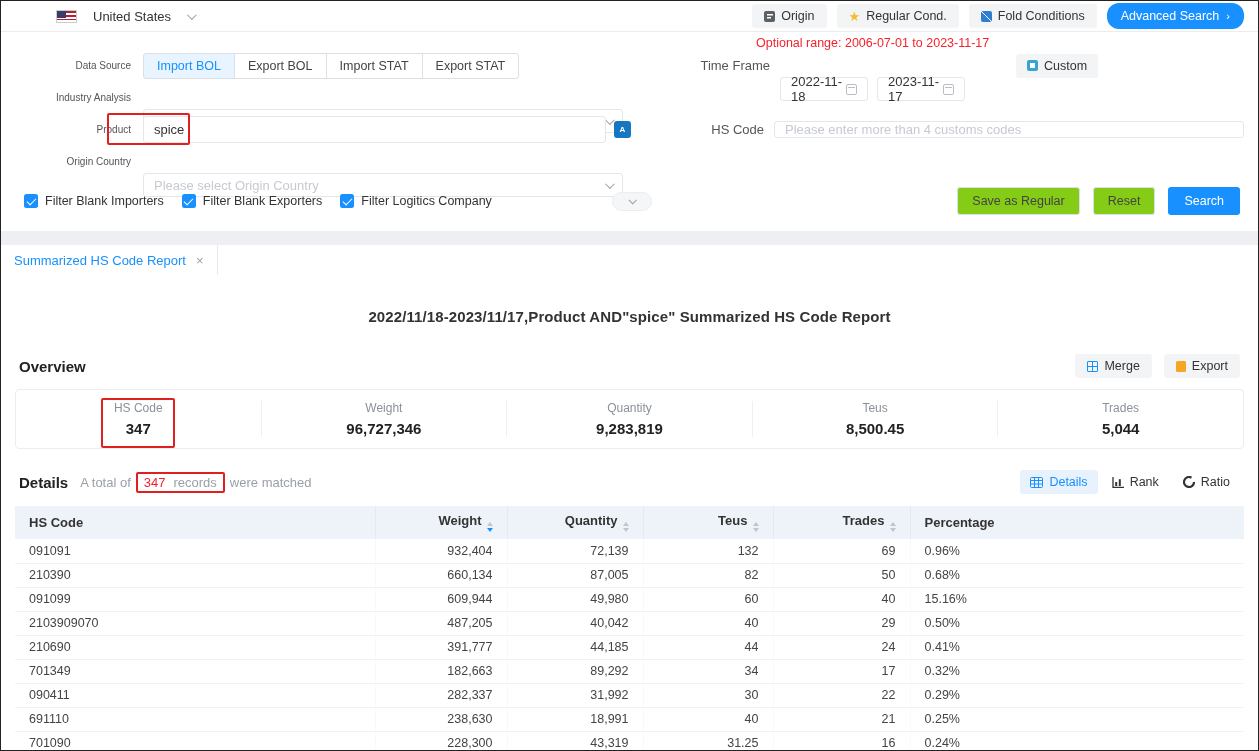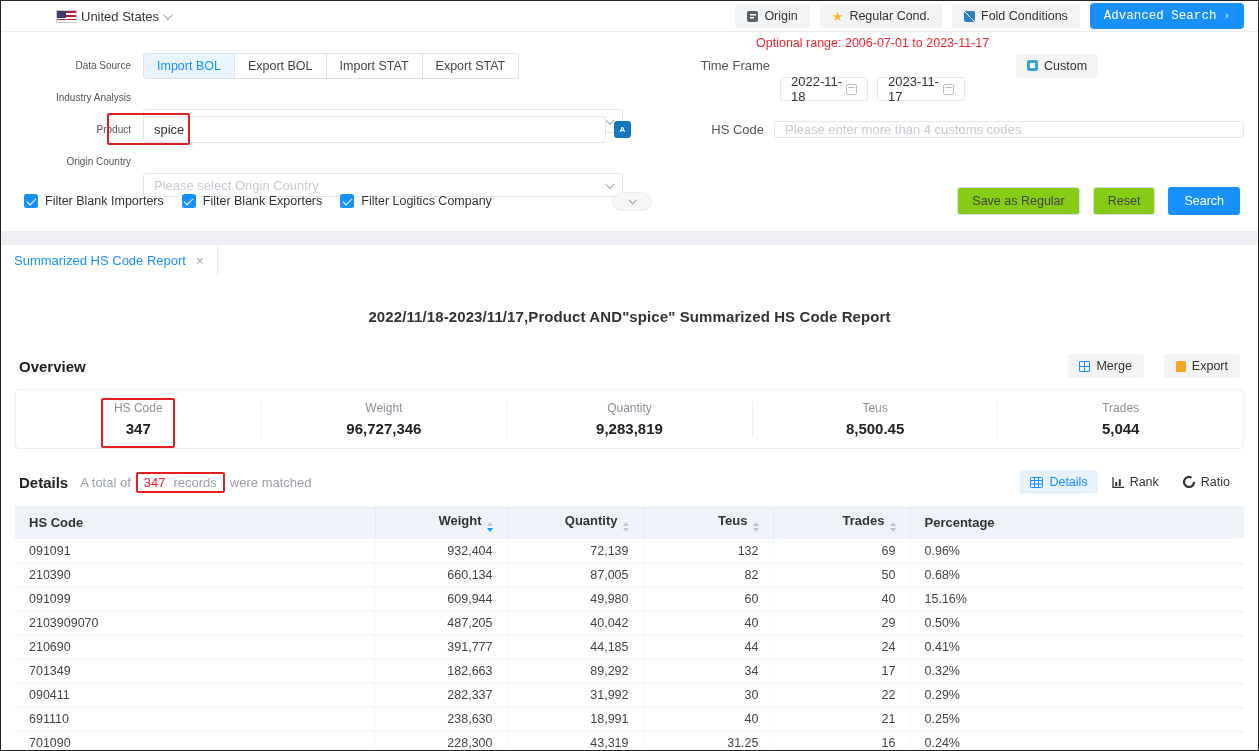--- a/index.html
+++ b/index.html
@@ -3,35 +3,35 @@
 <meta charset="utf-8">
 <style>
   * { margin:0; padding:0; box-sizing:border-box; }
   html,body { background:#fff; }
   body { font-family:"Liberation Sans","DejaVu Sans",sans-serif; font-size:13px; color:#333; }
   .page { position:relative; width:1259px; height:751px; border:1px solid #222; background:#fff; overflow:hidden; }
 
   
   .topbar { height:31px; display:flex; align-items:center; justify-content:space-between;
             padding:0 14px 0 55px; border-bottom:1px solid #ececec; background:#fff; }
-  .country { display:flex; align-items:center; gap:4px; cursor:pointer; }
+  .country { display:flex; align-items:center; gap:16px; cursor:pointer; }
   .flag { position:relative; width:21px; height:13px; background:repeating-linear-gradient(#b22234 0 1.9px,#fff 1.9px 3.8px); border:0.5px solid #ccc; }
   .flag::before { content:''; position:absolute; left:0; top:0; width:9px; height:7px; background:#3c3b6e; }
   .chev { width:7px; height:7px; border-right:1.5px solid #9aa0a6; border-bottom:1.5px solid #9aa0a6;
           transform:rotate(45deg) translateY(-2px); display:inline-block; }
   .topbar-right { display:flex; align-items:center; gap:10px; }
   .tb-btn { display:inline-flex; align-items:center; gap:6px; background:#f3f4f6; border:none; border-radius:3px;
             padding:5px 12px; font-size:12.5px; color:#333; cursor:pointer; font-family:inherit; }
   .tb-btn .sq { width:11px; height:11px; border-radius:2px; display:inline-block; }
   .hist-icon { background:#5b6066; background-image:linear-gradient(#fff,#fff),linear-gradient(#fff,#fff);
                background-size:6px 1.5px,4px 1.5px; background-position:2.5px 3px,2.5px 6.5px; background-repeat:no-repeat; }
   .star-icon { color:#f7ba2a; font-size:13px; line-height:11px; }
   .fold-icon { background:#2f7fd1; background-image:linear-gradient(45deg,transparent 46%,#fff 46% 54%,transparent 54%); }
-  .adv-btn { background:var(--accent); color:#fff; border:none; border-radius:4px; padding:6px 14px;
-             font-size:12.5px; cursor:pointer; display:inline-flex; align-items:center; gap:7px; font-family:Liberation Mono, monospace; }
+  .adv-btn { background:var(--accent); color:#fff; border:none; border-radius:12px; padding:6px 14px;
+             font-size:12.5px; cursor:pointer; display:inline-flex; align-items:center; gap:7px; font-family:Liberation Sans, sans-serif; }
   .adv-btn .arr { font-size:11px; }
 
   
   .filter-panel { position:relative; padding:20px 14px 12px 14px; background:#fff; }
   .optional-range { position:absolute; left:755px; top:4px; color:#f5222d; font-size:12.5px; }
   .frow { display:flex; align-items:center; height:27px; margin-bottom:5px; }
   .frow .half-l { width:655px; display:flex; align-items:center; position:relative; }
   .frow .half-r { flex:1; display:flex; align-items:center; }
   .flabel { width:116px; text-align:right; margin-right:12px; color:#555; font-size:10px; flex:none; }
   .rlabel { width:100px; text-align:right; margin-right:10px; color:#555; font-size:13px; flex:none; }
@@ -83,21 +83,21 @@
   .rtab { display:flex; align-items:center; gap:10px; padding:0 13px; background:#fff;
           border-right:1px solid #e8eaee; cursor:pointer; }
   .rtab .t-label { color:var(--accent); font-size:13px; }
   .rtab .t-close { color:#9aa0a6; font-size:13px; cursor:pointer; }
 
   
   .content { padding:0 14px; }
   .report-title { text-align:center; font-size:15px; font-weight:600; color:#333; margin-top:33px; letter-spacing:0.1px; }
   .section-head { display:flex; align-items:center; justify-content:space-between; margin-top:29px; padding:0 4px; }
   .section-title { font-size:15px; font-weight:bold; color:#222; }
-  .head-btns { display:flex; gap:20px; }
+  .head-btns { display:flex; gap:12px; }
   .merge-icon { width:11px; height:11px; border:1px solid #1890ff; border-radius:1px;
                 background-image:linear-gradient(#1890ff,#1890ff),linear-gradient(#1890ff,#1890ff);
                 background-size:9px 1px,1px 9px; background-position:center center; background-repeat:no-repeat; }
   .export-icon { width:10px; height:11px; background:#f5a623; border-radius:1.5px; }
   .overview-card { margin-top:11px; border:1px solid #ebedf0; border-radius:4px; display:flex; padding:11px 0; }
   .stat { flex:1; text-align:center; border-left:1px solid #eef0f2; position:relative; }
   .stat:first-child { border-left:none; }
   .stat-label { font-size:12px; color:#8b919a; }
   .stat-value { font-size:15px; font-weight:bold; color:#222; margin-top:5px; }
   .stat .red-box { position:absolute; left:50%; top:-3px; transform:translateX(-50%); width:74px; height:50px;

